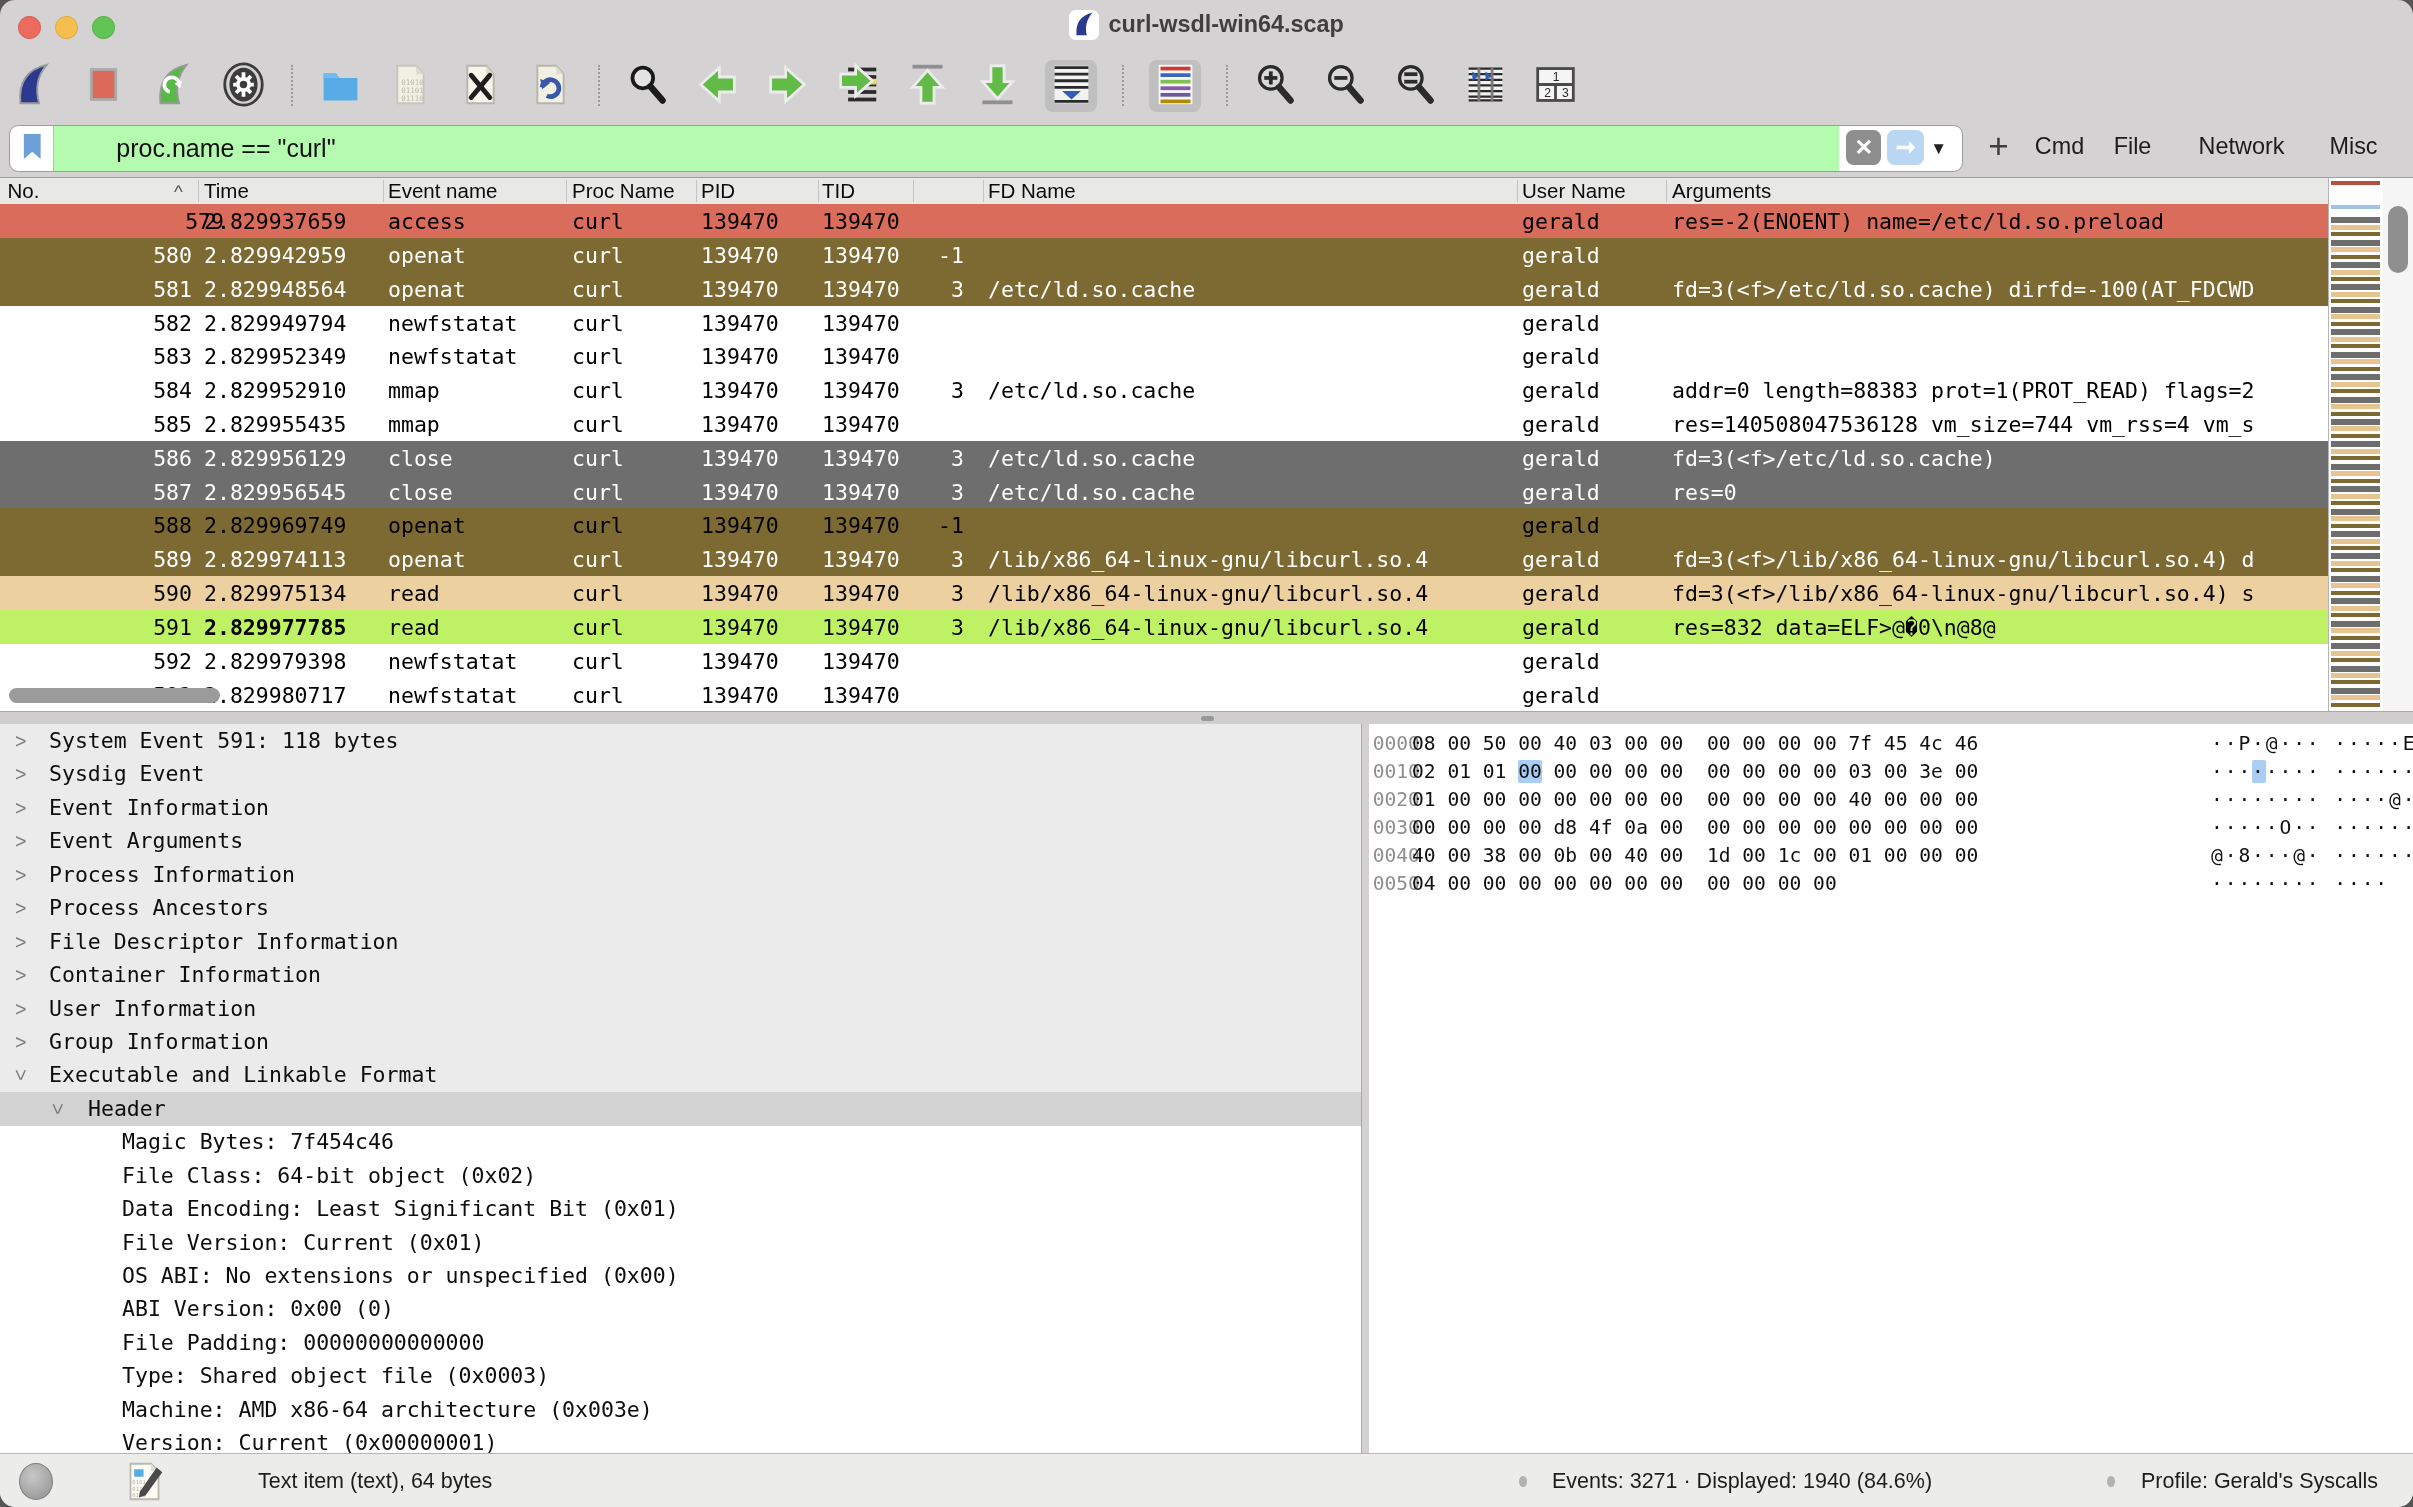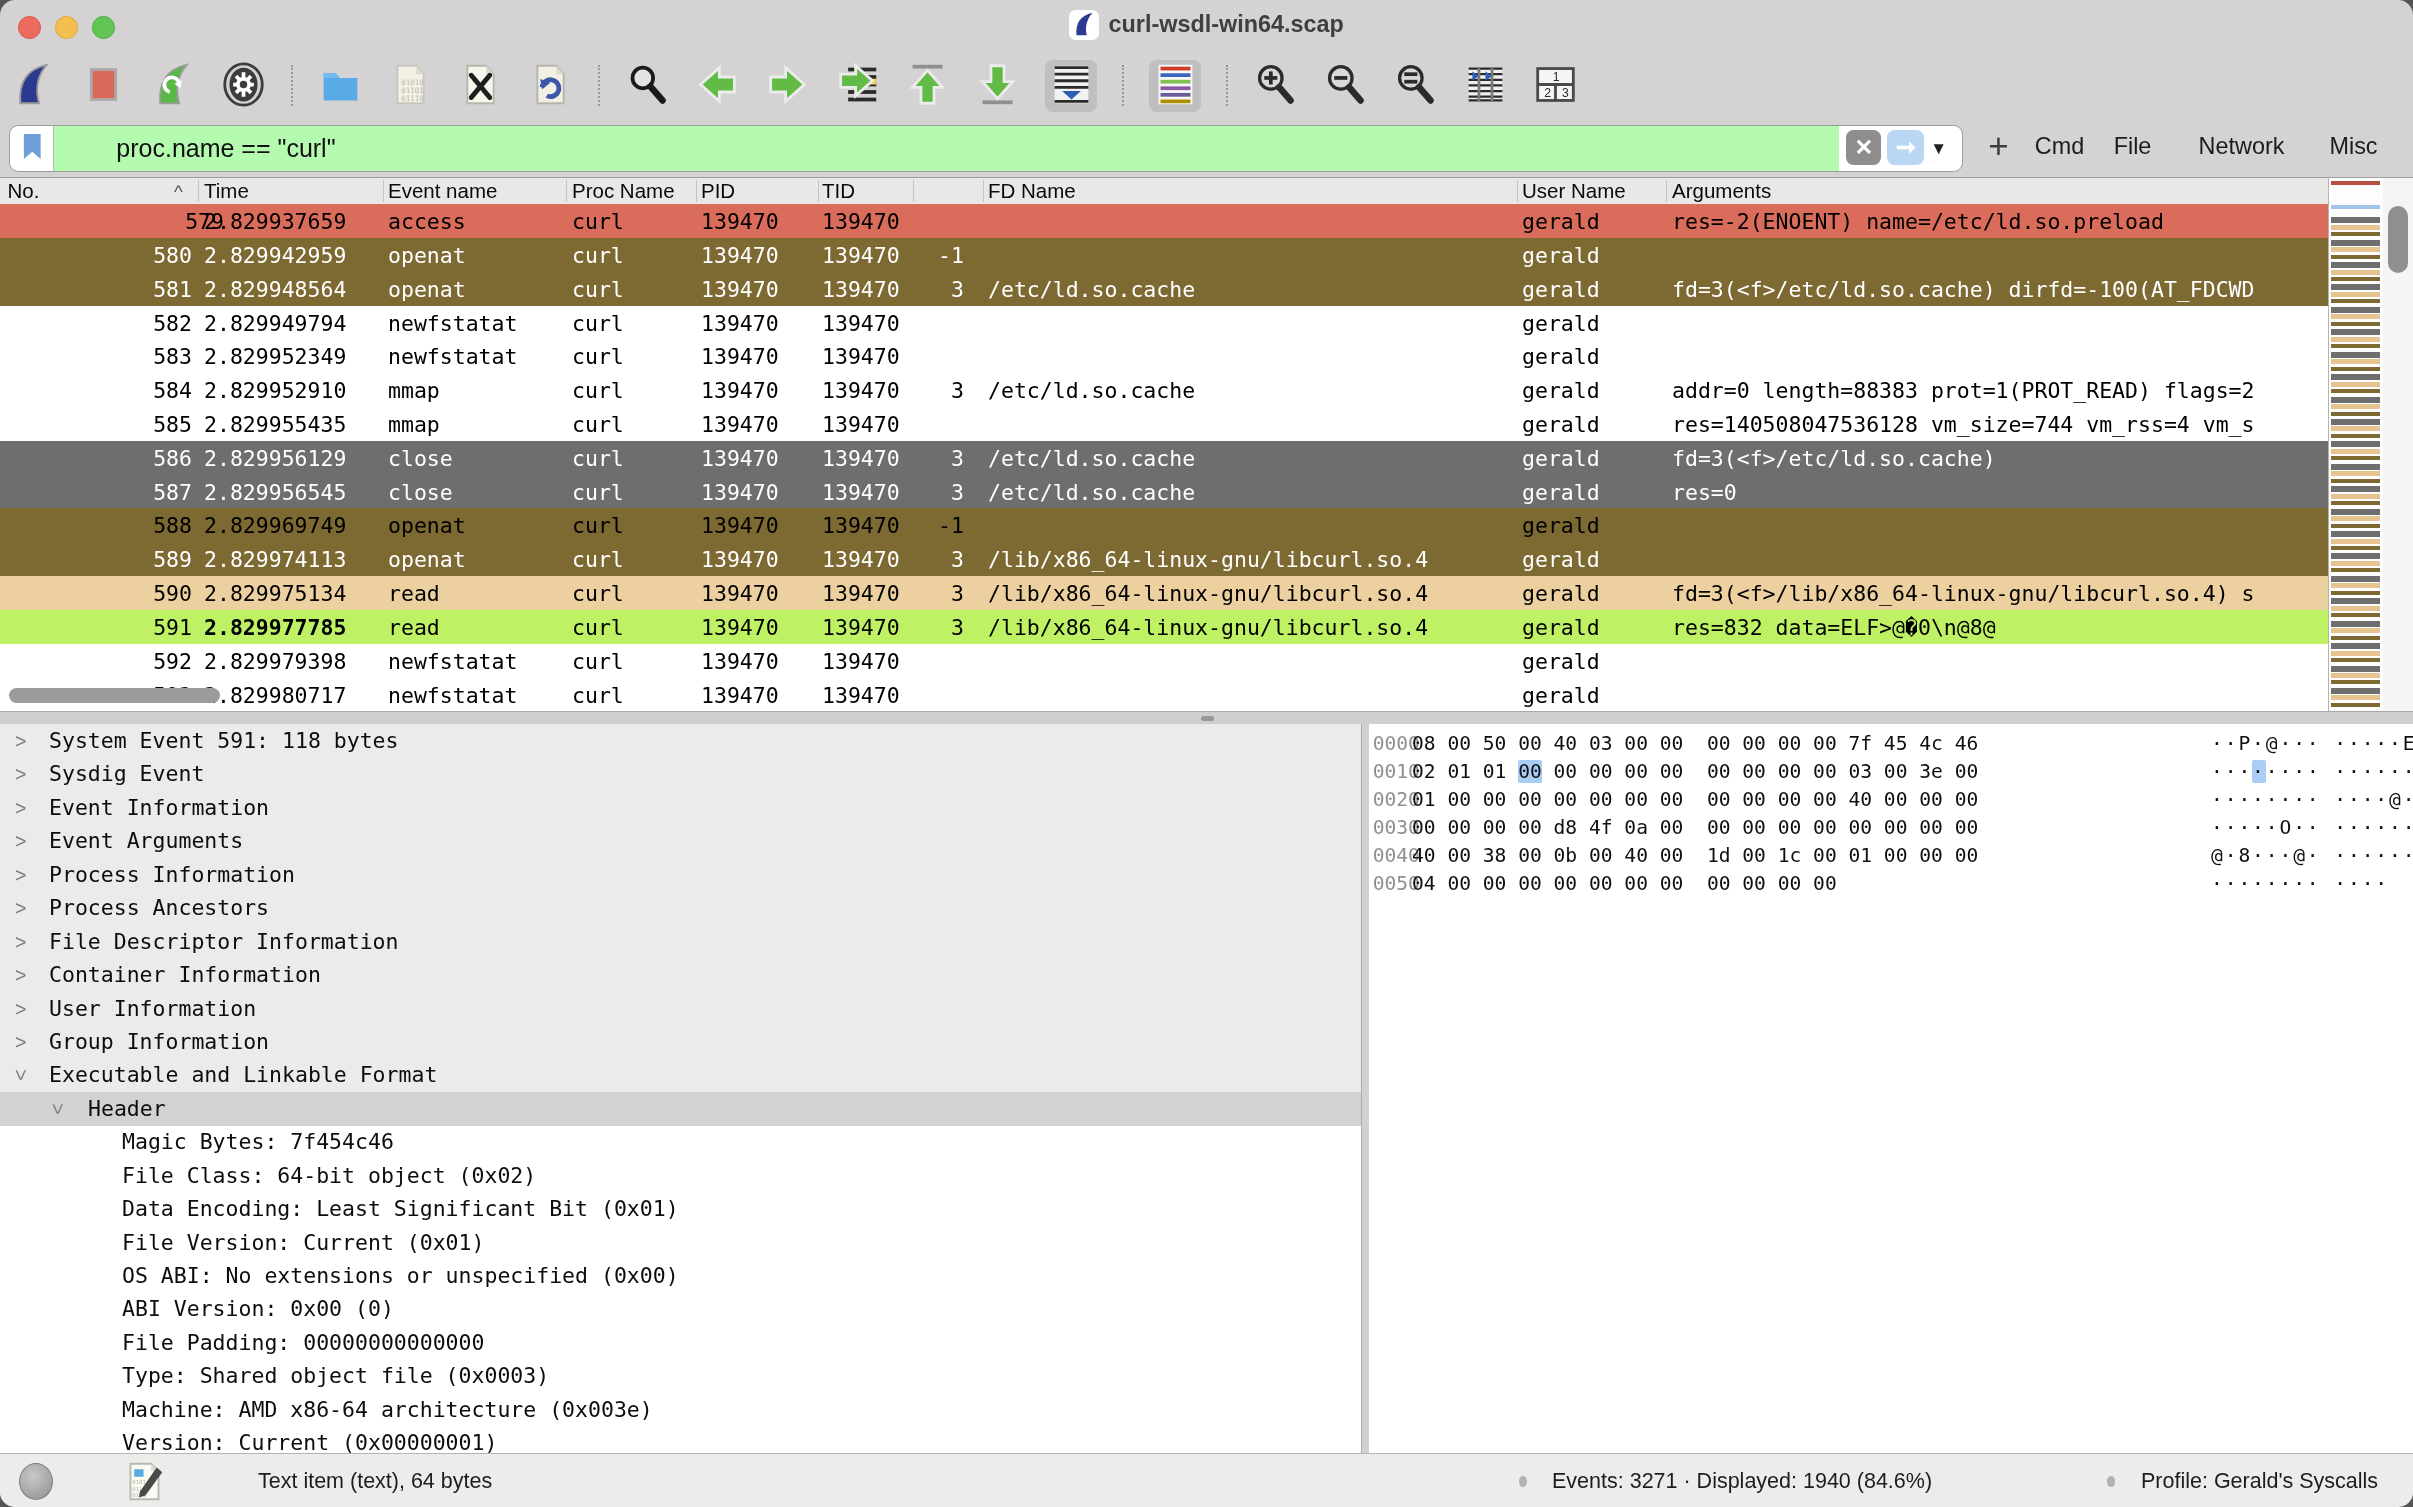--- a/index.html
+++ b/index.html
@@ -464,20 +464,21 @@
         <div class="prow" style="top: 364px; background: rgb(125, 105, 50); color: rgb(255, 255, 255);">
           <span class="pcell" style="left: 0px; width: 192px; text-align: right;">589</span>
           <span class="pcell" style="left: 204px; width: 179px;">2.829974113</span>
           <span class="pcell" style="left: 388px; width: 179px;">openat</span>
           <span class="pcell" style="left: 572px; width: 123px;">curl</span>
           <span class="pcell" style="left: 701px; width: 114px;">139470</span>
           <span class="pcell" style="left: 822px; width: 92px;">139470</span>
           <span class="pcell" style="left: 895px; width: 69px; text-align: right;">3</span>
           <span class="pcell" style="left: 988px; width: 525px;">/lib/x86_64-linux-gnu/libcurl.so.4</span>
           <span class="pcell" style="left: 1522px; width: 146px;">gerald</span>
+          <span class="pcell" style="left: 1672px; width: 710px;">fd=3(&lt;f&gt;/lib/x86_64-linux-gnu/libcurl.so.4) d</span>
         </div>
         <div class="prow" style="top: 398px; background: rgb(236, 208, 160); color: rgb(0, 0, 0);">
           <span class="pcell" style="left: 0px; width: 192px; text-align: right;">590</span>
           <span class="pcell" style="left: 204px; width: 179px;">2.829975134</span>
           <span class="pcell" style="left: 388px; width: 179px;">read</span>
           <span class="pcell" style="left: 572px; width: 123px;">curl</span>
           <span class="pcell" style="left: 701px; width: 114px;">139470</span>
           <span class="pcell" style="left: 822px; width: 92px;">139470</span>
           <span class="pcell" style="left: 895px; width: 69px; text-align: right;">3</span>
           <span class="pcell" style="left: 988px; width: 525px;">/lib/x86_64-linux-gnu/libcurl.so.4</span>

